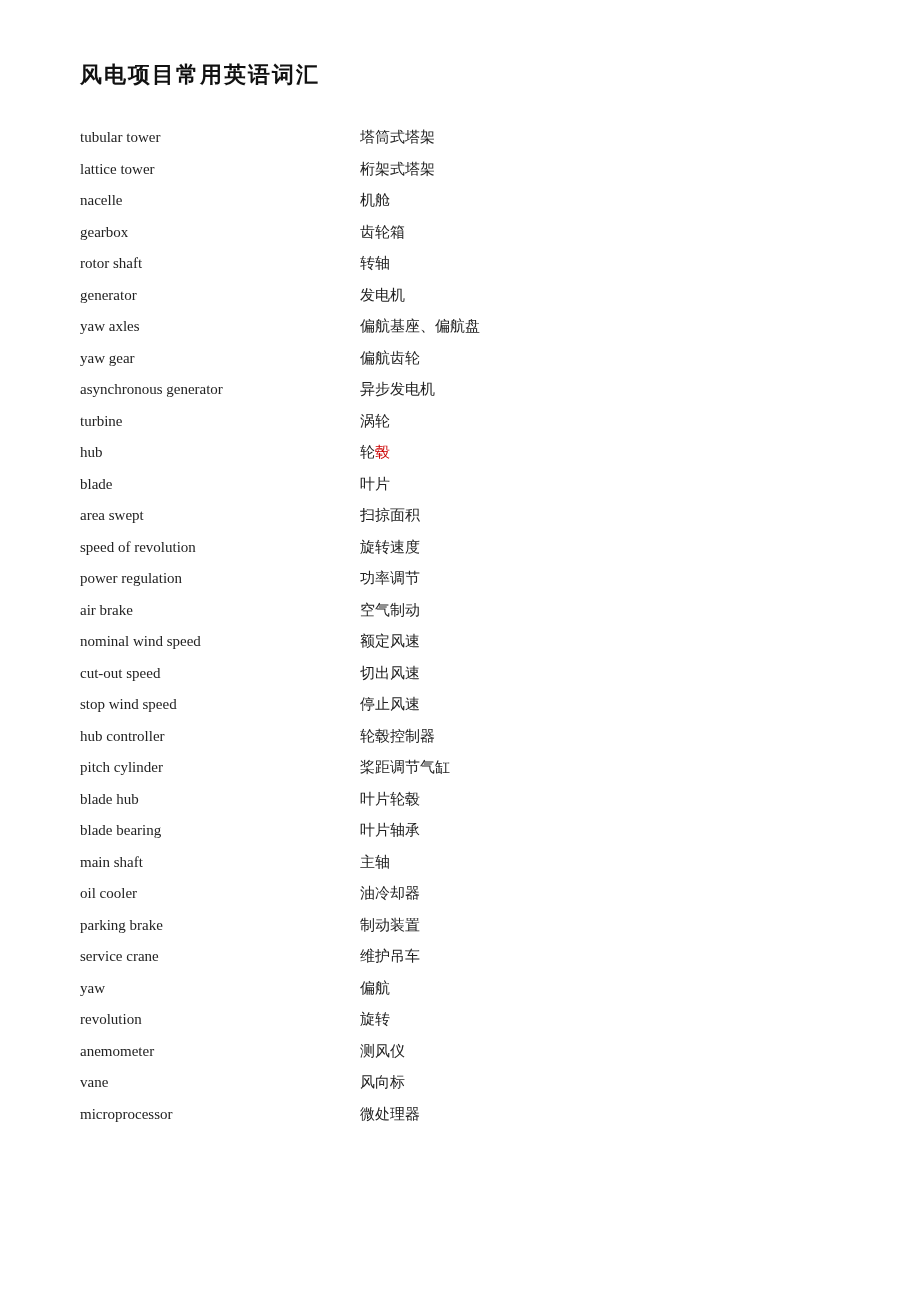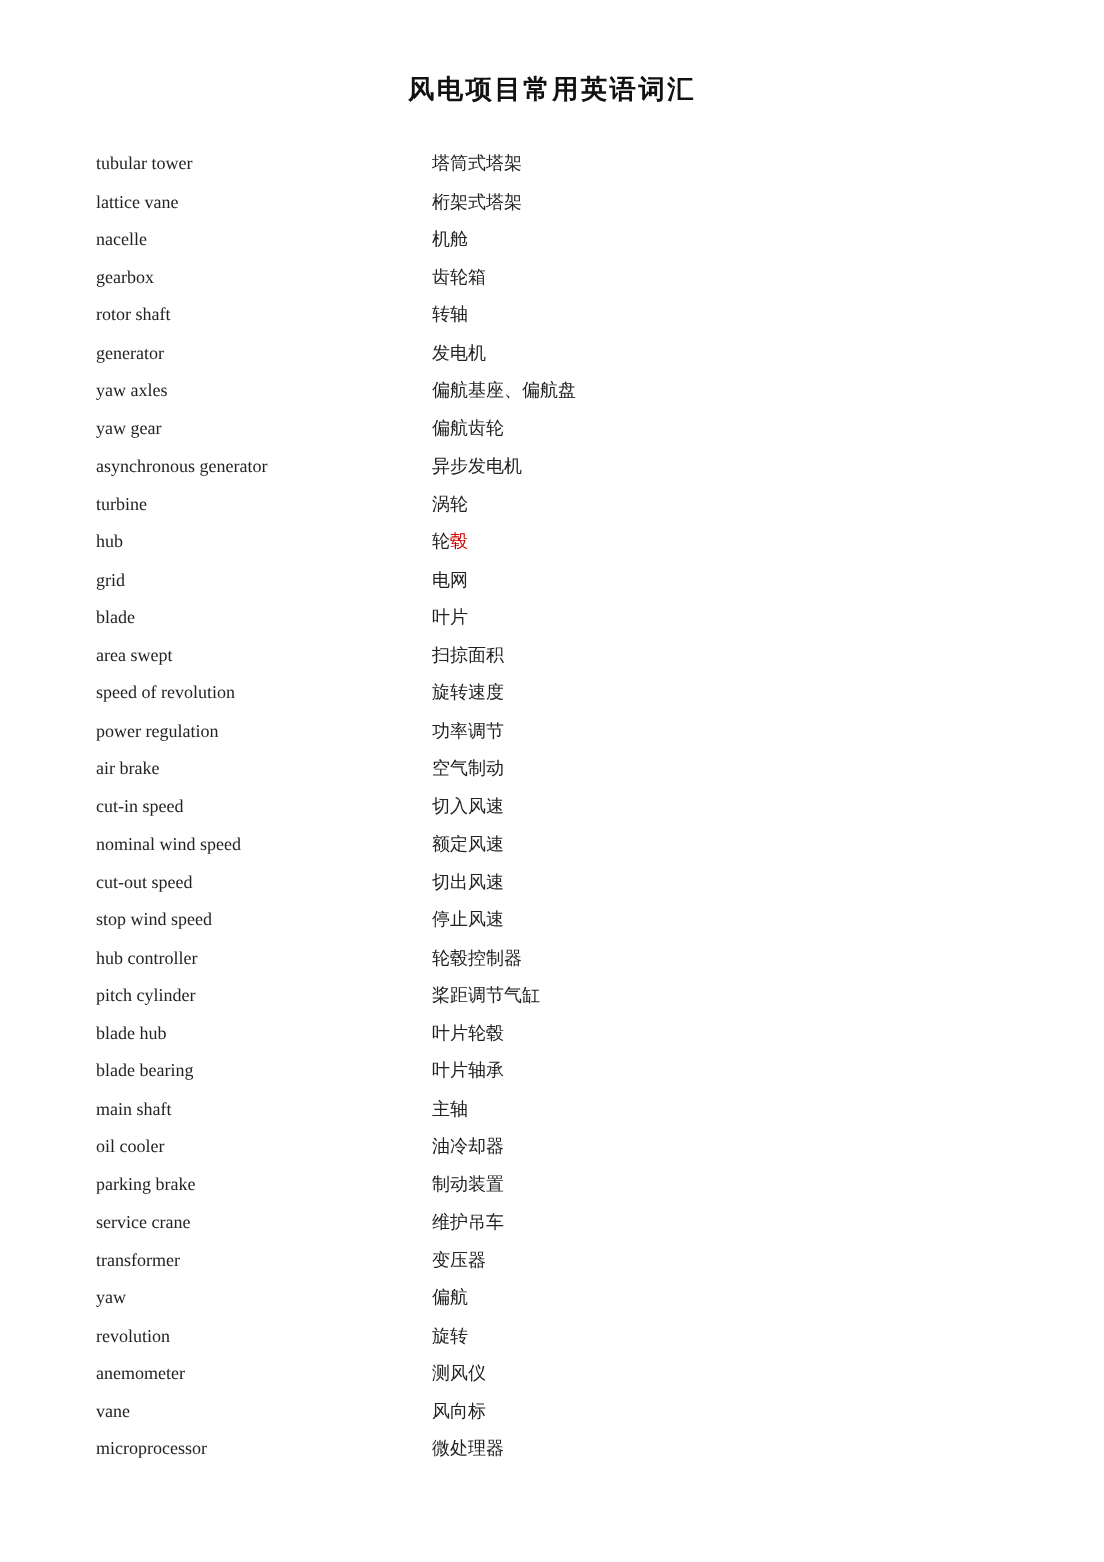--- a/index.html
+++ b/index.html
@@ -12,21 +12,20 @@
       background: #ffffff;
       font-family: "SimSun", "宋体", "Times New Roman", serif;
       font-size: 15px;
       color: #222;
       width: 920px;
       min-height: 1302px;
       padding: 60px 80px 80px 80px;
     }
 
     .page-title {
-      text-align: center;
       font-size: 22px;
       font-weight: bold;
       margin-bottom: 32px;
       font-family: "SimHei", "黑体", sans-serif;
       color: #111;
       letter-spacing: 2px;
     }
 
     .vocab-table {
       width: 100%;
@@ -62,21 +61,21 @@
 
 <h1 class="page-title">风电项目常用英语词汇</h1>
 
 <table class="vocab-table">
   <tbody id="vocab-body">
   <tr>
         <td>tubular tower</td>
         <td>塔筒式塔架</td>
       </tr>
       <tr>
-        <td>lattice vane</td>
+        <td>lattice tower</td>
         <td>桁架式塔架</td>
       </tr>
       <tr>
         <td>nacelle</td>
         <td>机舱</td>
       </tr>
       <tr>
         <td>gearbox</td>
         <td>齿轮箱</td>
       </tr>
@@ -102,46 +101,38 @@
       </tr>
       <tr>
         <td>turbine</td>
         <td>涡轮</td>
       </tr>
       <tr>
         <td>hub</td>
         <td><span>轮</span><span class="highlight">毂</span></td>
       </tr>
       <tr>
-        <td>grid</td>
-        <td>电网</td>
-      </tr>
-      <tr>
         <td>blade</td>
         <td>叶片</td>
       </tr>
       <tr>
         <td>area swept</td>
         <td>扫掠面积</td>
       </tr>
       <tr>
         <td>speed of revolution</td>
         <td>旋转速度</td>
       </tr>
       <tr>
         <td>power regulation</td>
         <td>功率调节</td>
       </tr>
       <tr>
         <td>air brake</td>
         <td>空气制动</td>
-      </tr>
-      <tr>
-        <td>cut-in speed</td>
-        <td>切入风速</td>
       </tr>
       <tr>
         <td>nominal wind speed</td>
         <td>额定风速</td>
       </tr>
       <tr>
         <td>cut-out speed</td>
         <td>切出风速</td>
       </tr>
       <tr>
@@ -174,24 +165,20 @@
       </tr>
       <tr>
         <td>parking brake</td>
         <td>制动装置</td>
       </tr>
       <tr>
         <td>service crane</td>
         <td>维护吊车</td>
       </tr>
       <tr>
-        <td>transformer</td>
-        <td>变压器</td>
-      </tr>
-      <tr>
         <td>yaw</td>
         <td>偏航</td>
       </tr>
       <tr>
         <td>revolution</td>
         <td>旋转</td>
       </tr>
       <tr>
         <td>anemometer</td>
         <td>测风仪</td>

